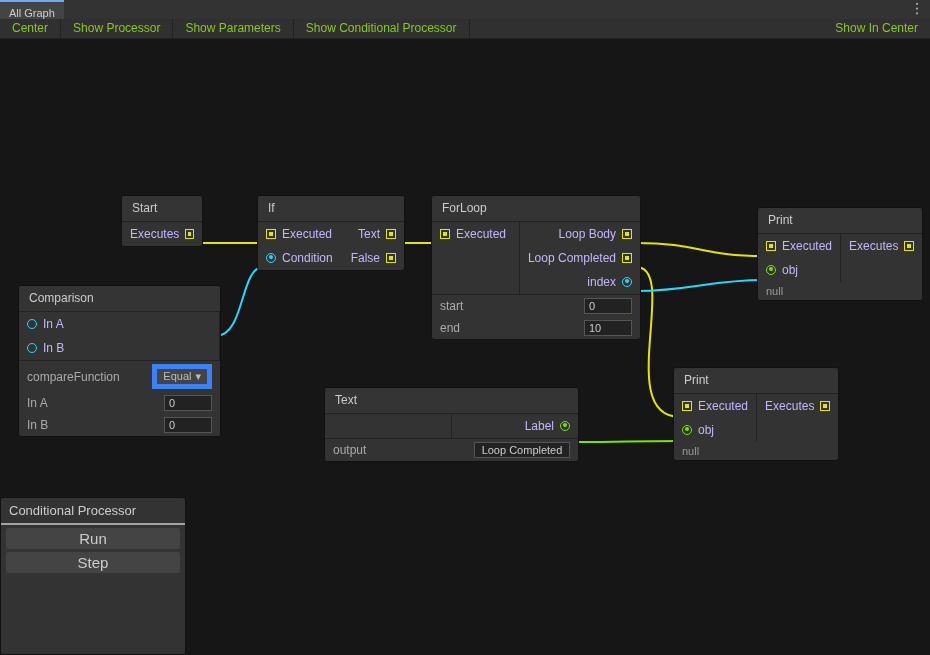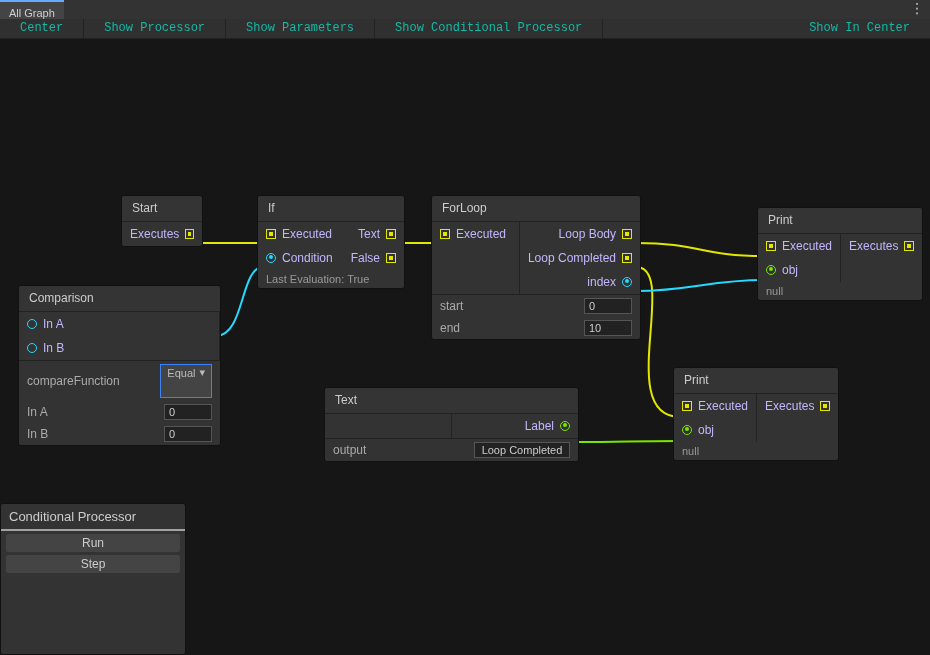--- a/index.html
+++ b/index.html
@@ -1,21 +1,21 @@
 <!DOCTYPE html>
 <html><head>
 <meta charset="utf-8">
 <style>
   * { margin:0; padding:0; box-sizing:border-box; font-family:"Segoe UI",Arial,sans-serif; }
   html,body { width:930px; height:655px; background:#161616; overflow:hidden; color:#ccc; }
   .tabbar { display:flex; background:#333; height:19px; align-items:stretch; font-size:11px; position:relative; }
   .tab { background:#444; border-top:2px solid #66aaff; padding:1px 9px 0 9px; display:flex; align-items:flex-end; }
   .kebab { position:absolute; right:6px; top:0; line-height:17px; font-size:14px; cursor:pointer; }
   .toolbar { display:flex; background:#303030; height:20px; align-items:stretch; border-bottom:1px solid #222; font-size:12px;}
-  .tbtn { padding:2px 20px; border-right:1px solid #222; cursor:pointer; white-space:nowrap; color:#14b8a6;font-family:Liberation Mono, monospace;}
+  .tbtn { padding:2px 12px; border-right:1px solid #222; cursor:pointer; white-space:nowrap; color:#84cc16;}
   .tbtn:last-child { border-right:none; }
   .spacer { flex:1; }
   .canvas { position:absolute; left:0; right:0; top:39px; bottom:0; background:#161616; }
 
   
   .node { position:absolute; background:#333; border:1px solid #111; border-radius:3px; font-size:12px; color:#bbb; }
   .node-title { padding:5px 10px 6px 10px; color:#ccc; font-size:12px; border-bottom:1px solid #222; background:#343434; border-radius:3px 3px 0 0;}
   .row { display:flex; }
   .col { flex:1; display:flex; flex-direction:column; }
   .sep { width:1px; background:#222; }
@@ -27,31 +27,31 @@
   .pin-exec{ width:10px; height:10px; border:1px solid #e2e600; display:inline-block; position:relative;}
   .pin-exec::after{ content:""; position:absolute; inset:2px; background:#e2e600;}
   .pin-data{ width:10px; height:10px; border:1.5px solid #25d9ff; border-radius:50%; display:inline-block;}
   .pin-data.fill::after{ content:""; display:block; width:4px; height:4px; background:#25d9ff; border-radius:50%; margin:1px auto 0 auto;}
   .pin-data.green{ border-color:#78e600;}
   .pin-data.green.fill::after{ background:#78e600;}
   .pin-data.empty{ }
 
   .field { background:#222; border:1px solid #555; color:#ccc; font-size:11px; padding:1px 4px; width:48px; text-align:left;}
   .field.wide { width:96px; text-align:center;}
-  .dropdown { display:flex; align-items:flex-end; gap:4px; background:#444; border:1px solid #3b82f6; padding:1px 6px 18px 6px; font-size:11px;}
+  .dropdown { display:flex; align-items:flex-start; gap:4px; background:#444; border:5px solid #3b82f6; padding:1px 6px 1px 6px; font-size:11px;}
 
   
   .cmp-row{ display:flex; align-items:center; padding:3px 8px 3px 8px; gap:8px;}
   .cmp-row .lbl{ color:#aaa;}
   .cmp-right{ margin-left:auto; text-align:right;}
 
   
   .cp { position:absolute; left:0; bottom:0; width:186px; background:#333; border:1px solid #111; border-radius:3px; }
   .cp-title { padding:5px 8px; font-size:13px; border-bottom:2px solid #a3a3a3;}
-  .cp-btn { margin:3px 5px; background:#444; text-align:center; border-radius:2px; font-size:12px; padding:2px 0; cursor:pointer;}
+  .cp-btn { margin:3px 5px; background:#444; text-align:center; border-radius:2px; font-size:15px; padding:2px 0; cursor:pointer;}
   .cp-body { height:78px; }
 
   svg.wires { position:absolute; inset:0; pointer-events:none; }
   .info{ font-size:11px; color:#999; padding:3px 8px;}
 </style>
 </head>
 <body>
 
 <div class="tabbar">
   <div class="tab">
@@ -106,21 +106,20 @@
       <div class="port right">
             <span class="lbl">Text</span>
             <span class="pin-exec"></span>
           </div>
       <div class="port right">
             <span class="lbl">False</span>
             <span class="pin-exec"></span>
           </div>
     </div>
   </div>
-  <div class="info">Last Evaluation: True</div>
 </div>
 
 <div class="node" style="left:431px; top:156px; width:210px;">
   <div class="node-title">ForLoop</div>
   <div class="row">
     <div class="col" style="max-width:90px;">
       <div class="port">
             <span class="pin-exec"></span>
             <span class="lbl">Executed</span>
           </div>

